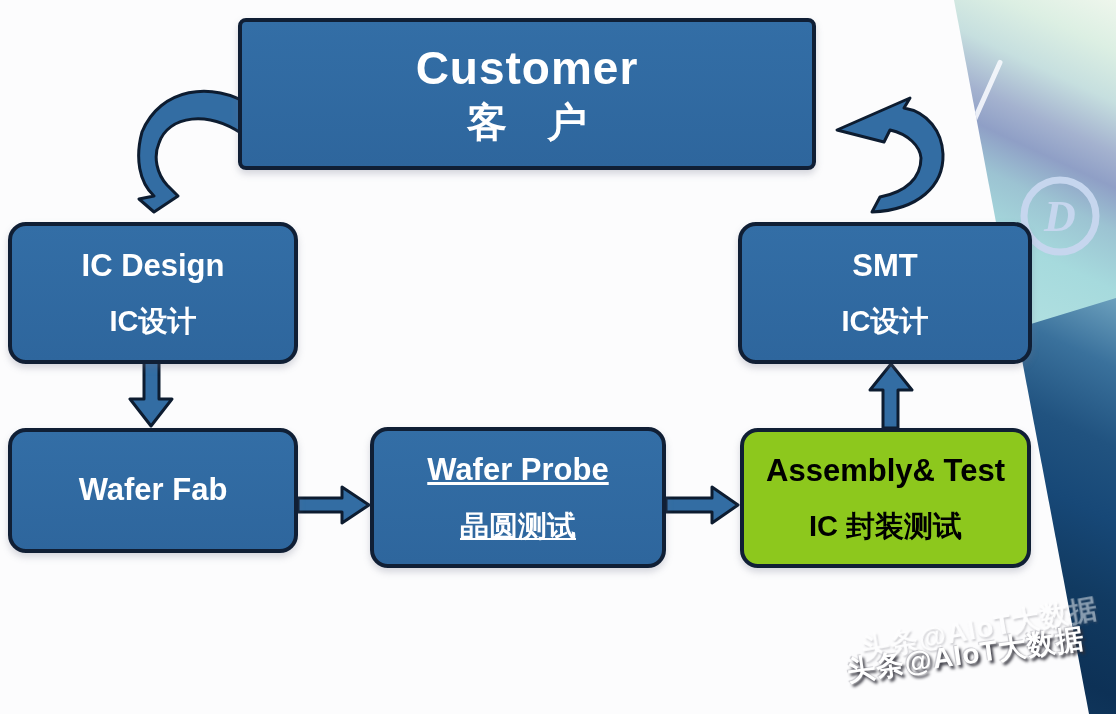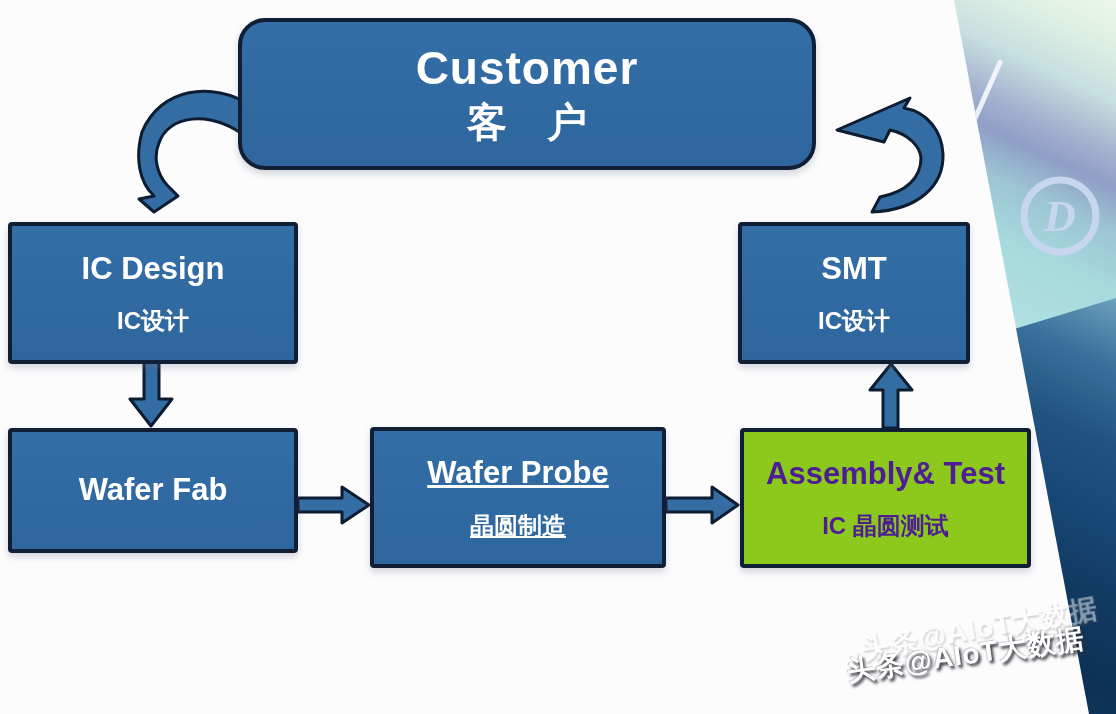--- a/index.html
+++ b/index.html
@@ -20,37 +20,37 @@
   .photo-bottom{position:absolute;left:938px;top:298px;width:178px;height:416px;
     clip-path:polygon(0 13%,100% 0,100% 100%,0 100%);
     background:linear-gradient(205deg,
       #6ca0bd 0%,#3a719c 14%,#215380 30%,#174877 45%,#113a61 62%,#0d3156 80%,#123c63 100%);}
   .photo-logo{position:absolute;left:1014px;top:170px;width:92px;height:92px;}
   .photo-logo circle{fill:none;stroke:#c6d6ee;stroke-width:7;}
   .photo-logo text{fill:#c6d6ee;font-size:44px;font-weight:bold;font-style:italic;
     font-family:"Liberation Serif","DejaVu Serif",serif;}
   
   .node{position:absolute;box-sizing:border-box;z-index:2;
-    border:4px solid #101f35;border-radius:4px;
+    border:4px solid #101f35;border-radius:18px;
     display:flex;flex-direction:column;align-items:center;justify-content:center;
     text-align:center;line-height:1.25;
     box-shadow:0 4px 7px rgba(110,115,135,.28);}
   .node.blue{background:linear-gradient(180deg,#336ea6 0%,#2e669d 100%);color:#ffffff;}
-  .node.green{background:#8dc81d;color:#4c1d95;}
-  .customer{left:238px;top:18px;width:578px;height:152px;border-radius:27px;}
+  .node.green{background:#8dc81d;color:#000000;}
+  .customer{left:238px;top:18px;width:578px;height:152px;border-radius:8px;}
   .customer .en{font-size:46px;font-weight:bold;letter-spacing:1px;}
   .customer .zh{font-size:40px;font-weight:bold;margin-top:0;
     font-family:"Liberation Serif","DejaVu Serif",serif;}
   .ic-design{left:8px;top:222px;width:290px;height:142px;}
   .wafer-fab{left:8px;top:428px;width:290px;height:125px;}
   .wafer-probe{left:370px;top:427px;width:296px;height:141px;text-decoration:underline;}
   .assembly{left:740px;top:428px;width:291px;height:140px;}
-  .smt{left:738px;top:222px;width:232px;height:142px;}
+  .smt{left:738px;top:222px;width:294px;height:142px;}
   .en2{font-size:31px;font-weight:bold;}
-  .zh2{font-size:24px;font-weight:bold;margin-top:18px;}
+  .zh2{font-size:29px;font-weight:bold;margin-top:18px;}
   
   .arrow{position:absolute;z-index:1;}
   .arrow-shape{fill:#336da3;stroke:#0d1c30;stroke-width:3;stroke-linejoin:round;}
   
   .watermark{position:absolute;z-index:5;white-space:nowrap;font-weight:bold;
     color:#ffffff;letter-spacing:1px;}
   .wm-main{left:846px;top:636px;font-size:28px;transform:rotate(-8deg);
     text-shadow:2px 3px 3px rgba(45,45,55,.95),-1px -1px 1px rgba(130,130,140,.4);}
   .wm-ghost{left:860px;top:610px;font-size:28px;opacity:.5;transform:rotate(-10deg);
     text-shadow:1px 2px 2px rgba(90,90,100,.55);filter:blur(.5px);}
@@ -103,26 +103,26 @@
     <div class="en2">IC Design</div>
     <div class="zh2">IC设计</div>
   </div>
 
   <div class="node blue wafer-fab">
     <div class="en2">Wafer Fab</div>
   </div>
 
   <div class="node blue wafer-probe">
     <div class="en2">Wafer Probe</div>
-    <div class="zh2">晶圆制造</div>
+    <div class="zh2">晶圆测试</div>
   </div>
 
   <div class="node green assembly">
     <div class="en2">Assembly&amp; Test</div>
-    <div class="zh2">IC 晶圆测试</div>
+    <div class="zh2">IC 封装测试</div>
   </div>
 
   <div class="node blue smt">
     <div class="en2">SMT</div>
     <div class="zh2">IC设计</div>
   </div>
 
   <div class="watermark wm-ghost">头条@AIoT大数据</div>
   <div class="watermark wm-main">头条@AIoT大数据</div>
 

